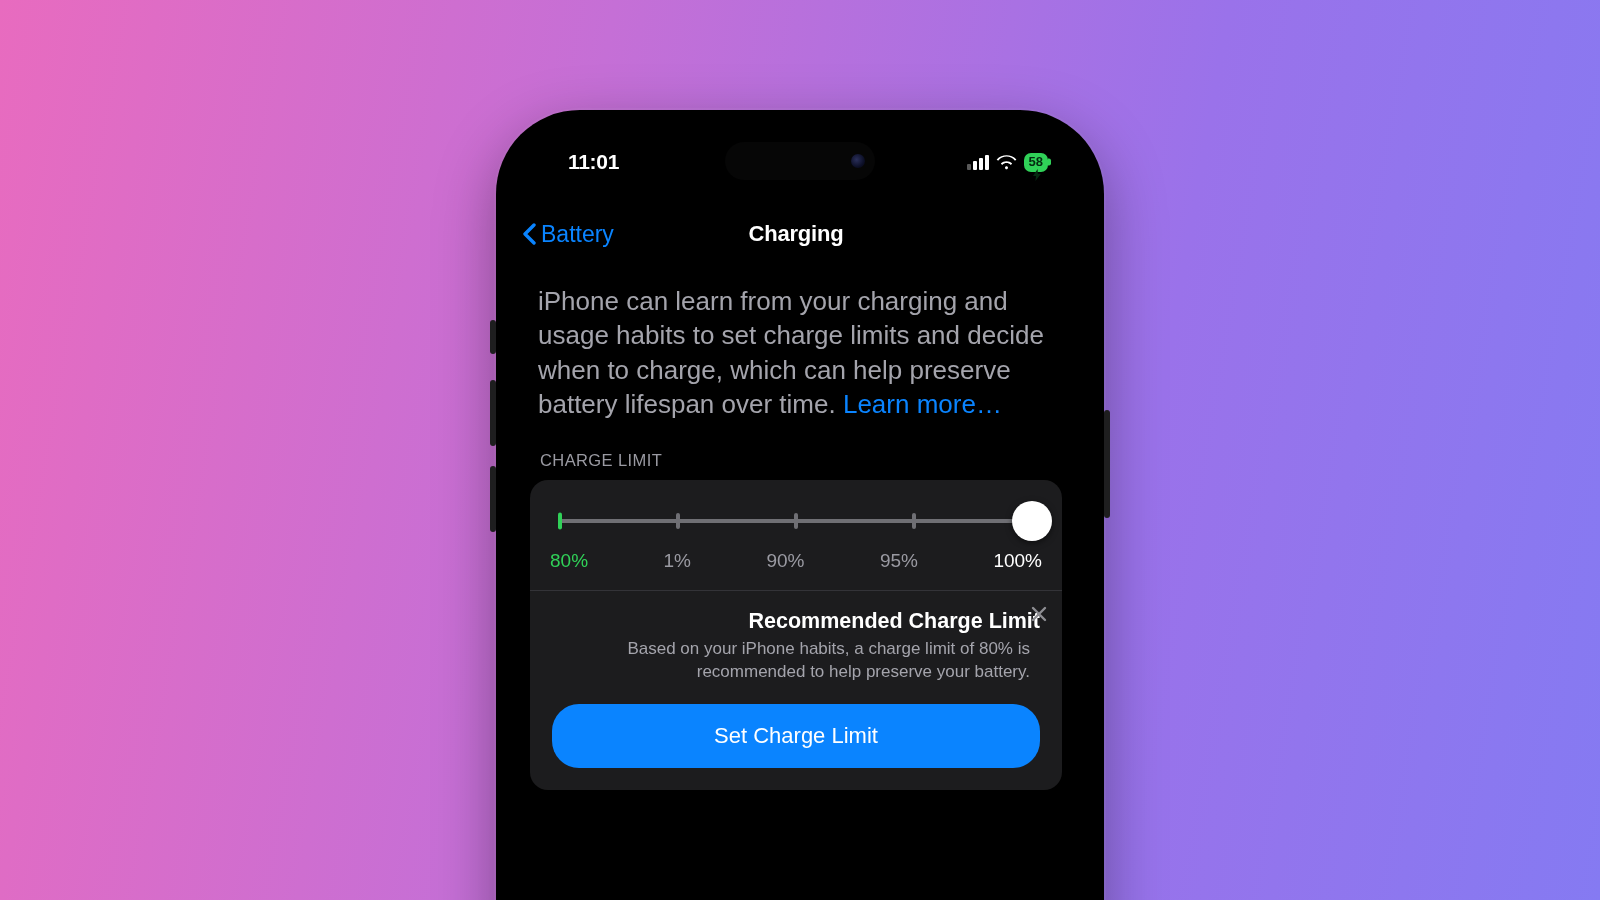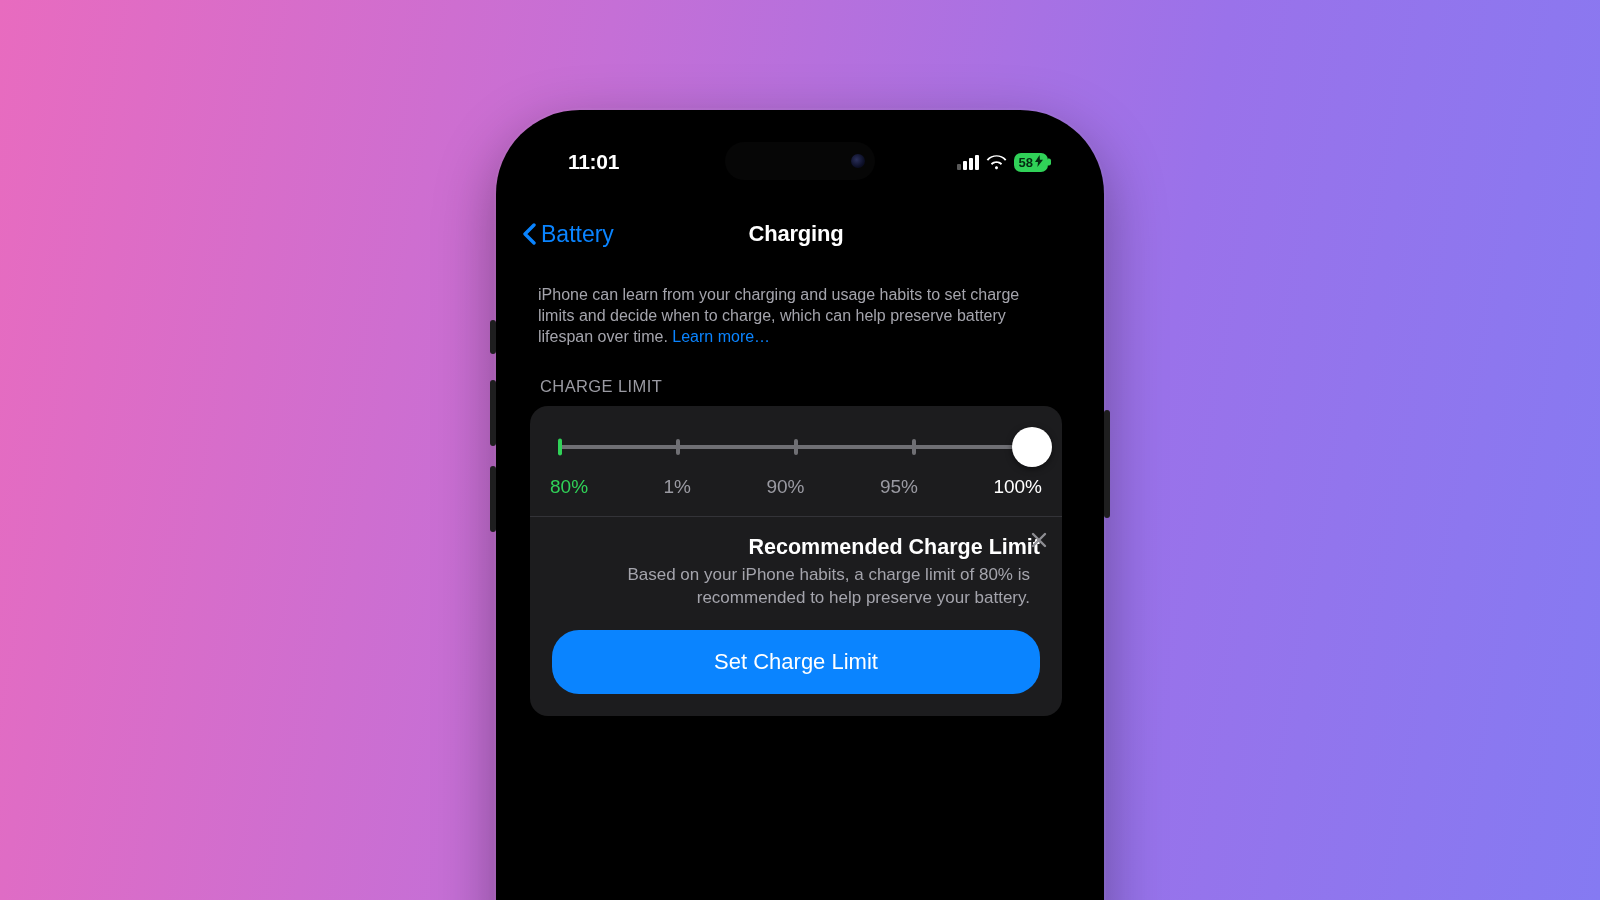--- a/index.html
+++ b/index.html
@@ -77,20 +77,21 @@
   .wifi-icon svg { display:block; }
   .batt {
     display: flex; align-items: center;
     background: #30d158;
     border-radius: 7px;
     padding: 1px 5px 1px 5px;
     height: 19px;
     color: #052a11;
     font-weight: 700; font-size: 13px;
     position: relative;
+    flex-direction: column;
   }
   .batt .cap { position:absolute; right:-3px; top:50%; transform:translateY(-50%); width:3px; height:7px; background:#30d158; border-radius:0 2px 2px 0; }
   .batt .bolt { margin-left:2px; }
 
   .content { position: absolute; top: 80px; left: 0; right: 8px; padding: 0 20px; color:#fff; }
 
   .nav {
     position: relative; height: 48px;
     display: flex; align-items: center; justify-content: center;
     margin-bottom: 26px;
@@ -99,21 +100,21 @@
   .nav .back {
     position: absolute; left: -10px; top: 0; bottom: 0;
     display: flex; align-items: center;
     color: #0a84ff; font-size: 23px;
     padding-left: 2px;
   }
   .nav .back svg { margin-right: 4px; }
   .nav .title { font-size: 22px; font-weight: 600; letter-spacing: -0.2px; }
 
   .intro {
-    font-size: 16px; line-height: 1.32;
+    font-size: 26px; line-height: 1.32;
     color: #a4a4ac;
     padding: 0 8px 0 8px;
     margin-bottom: 30px;
   }
   .intro .learn-link { color: #0a84ff; }
 
   .section-header {
     font-size: 16.5px; color: #9a9aa2; letter-spacing: 0.4px;
     padding: 0 10px; margin-bottom: 10px;
   }

